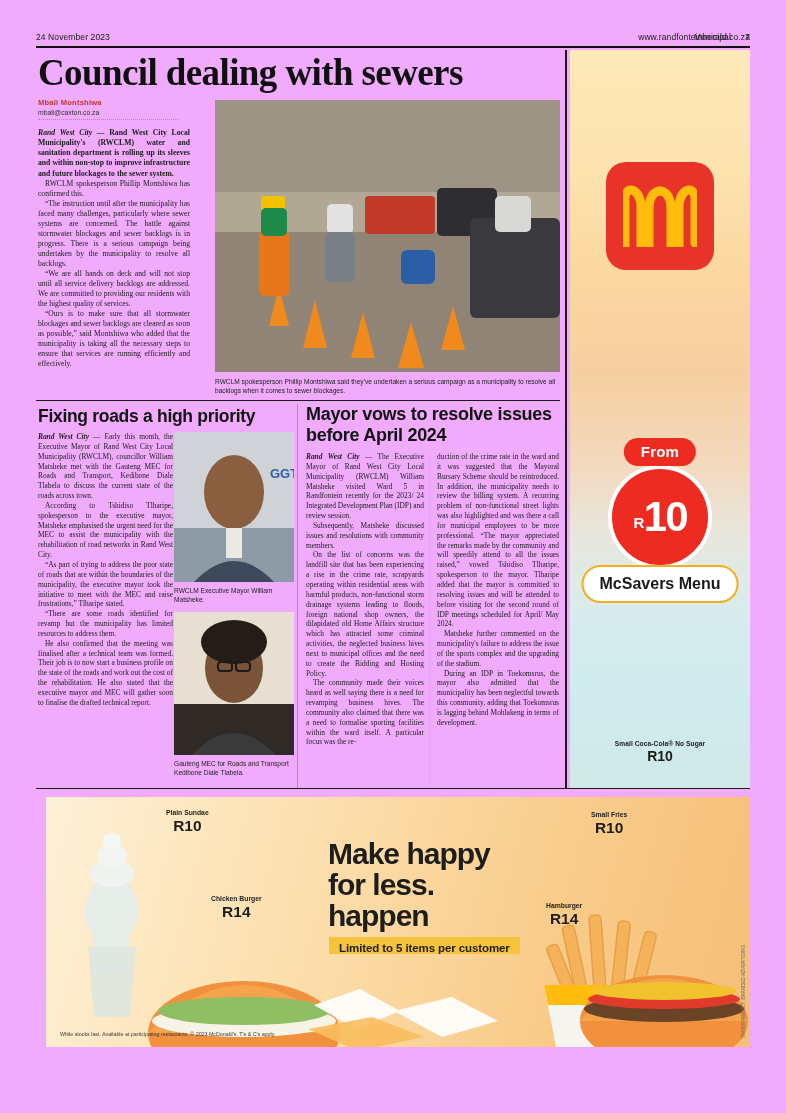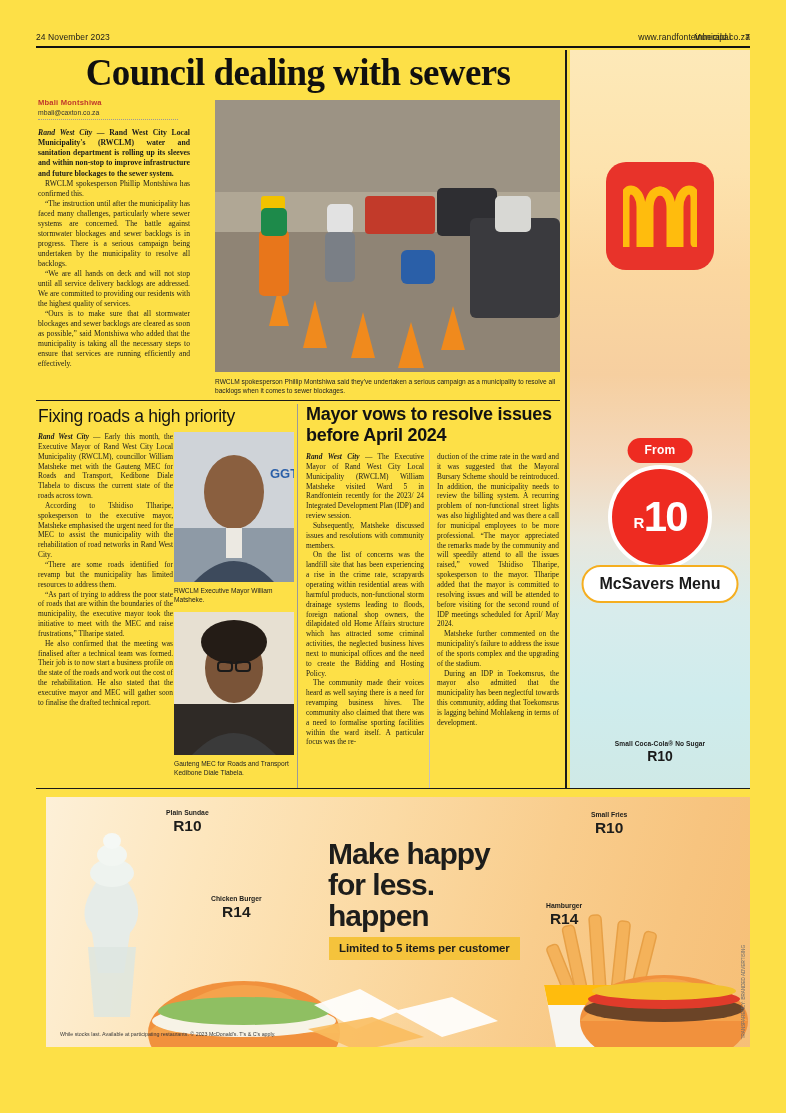--- a/index.html
+++ b/index.html
@@ -2,21 +2,21 @@
 <html><head>
 <meta charset="utf-8">
 <style>
   * { box-sizing: border-box; margin: 0; padding: 0; }
   html, body {
     width: 786px; height: 1113px;
     background: #ffffff;
     font-family: "Liberation Sans", sans-serif;
     overflow: hidden;
   }
-  .page { position: relative; width: 786px; height: 1113px; background: #fde047; }
+  .page { position: relative; width: 786px; height: 1113px; background: #f0abfc; }
 
   
   .masthead {
     position: absolute; left: 36px; top: 27px; width: 714px; height: 20px;
     display: flex; align-items: center; justify-content: space-between;
     font-size: 8.5px; color: #1a1a1a; letter-spacing: .1px;
   }
   .masthead .mh-date { flex: 0 0 auto; }
   .masthead .mh-url  { position:absolute; left:0; right:0; text-align:right; font-size:8.5px; }
   .masthead .mh-right { flex: 0 0 auto; display:flex; align-items:flex-end; gap:14px; z-index:2; }
@@ -25,21 +25,20 @@
   .rule-top {
     position: absolute; left: 36px; top: 46px; width: 714px; height: 2.2px; background: #111;
   }
 
   
   .headline-main {
     position: absolute; left: 38px; top: 54px; width: 520px;
     font-family: "Liberation Serif", serif;
     font-size: 37px; font-weight: 700; letter-spacing: -0.6px; color: #101010;
     line-height: 1.05;
-    text-align: center;
   }
 
   
   .byline {
     position: absolute; left: 38px; top: 98px; width: 150px;
   }
   .byline .bn { font-size: 7.6px; font-weight: 700; color: #c0392b; letter-spacing:.2px; }
   .byline .be { font-size: 6.8px; color: #333; margin-top: 2px; }
   .byline .bdash { margin-top:3px; border-top: 1px dotted #999; width: 140px; }
 
@@ -65,21 +64,21 @@
   
   .rule-mid { position:absolute; left:36px; top:400px; width:524px; height:1.4px; background:#1a1a1a; }
   .vrule-1 { position:absolute; left:297px; top:404px; width:1px; height:384px; background:#9a9a9a; }
   .vrule-2 { position:absolute; left:429px; top:450px; width:1px; height:338px; background:#c2c2c2; }
   .vrule-main { position:absolute; left:565px; top:50px; width:1.6px; height:738px; background:#1a1a1a; }
   .rule-bottomsec { position:absolute; left:36px; top:788px; width:714px; height:1.4px; background:#1a1a1a; }
 
   
   .sub-head-1 {
     position: absolute; left: 38px; top: 406px; width: 255px;
-    font-size: 17.5px; font-weight: 400; color: #121212; letter-spacing: -0.3px;
+    font-size: 17.5px; font-weight: 700; color: #121212; letter-spacing: -0.3px;
   }
   .sub-head-2 {
     position: absolute; left: 306px; top: 404px; width: 250px;
     font-size: 18px; font-weight: 700; color: #121212; letter-spacing: -0.3px; line-height: 1.16;
   }
 
   
   .col-b {
     position: absolute; left: 38px; top: 432px; width: 135px; height: 352px;
     font-family: "Liberation Serif", serif;
@@ -118,21 +117,21 @@
                 #f3d9bd 56%, #e8e7dd 66%, #d8ecec 76%, #cfeced 88%, #cfe9e6 100%);
   }
   .ad-side .mc-arch {
     position: absolute; left: 50%; top: 112px; transform: translateX(-50%);
     width: 108px; height: 108px; border-radius: 20px; background: #e8332a;
     display: flex; align-items: center; justify-content: center;
   }
   .ad-side .mc-arch svg { width: 74px; height: 62px; }
   .from-badge {
     position: absolute; left: 50%; top: 388px; transform: translateX(-50%);
-    background: #ee2b21; color: #fff; font-weight: 700; font-size: 12px;
+    background: #ee2b21; color: #fff; font-weight: 700; font-size: 15px;
     padding: 5px 17px 6px; border-radius: 22px; letter-spacing: .2px; z-index: 3;
   }
   .r10-circle {
     position: absolute; left: 50%; top: 415px; transform: translateX(-50%);
     width: 104px; height: 104px; border-radius: 50%;
     background: #ee2b21; border: 4px solid #ffffff; z-index: 2;
     display: flex; align-items: center; justify-content: center;
   }
   .r10-circle .rtxt { color: #fff; font-weight: 700; font-size: 15px; position: relative; top: 5px; letter-spacing:-.5px;}
   .r10-circle .num { color: #fff; font-weight: 700; font-size: 42px; letter-spacing: -2px; }
@@ -158,21 +157,21 @@
     overflow: hidden;
     background: linear-gradient(105deg,#fdf0d8 0%, #fde6bd 22%, #fbdaa4 46%, #f9cd8d 68%, #f7c47f 86%, #f6bf77 100%);
   }
   .ad-bottom .slogan {
     position: absolute; left: 282px; top: 42px; width: 260px;
     font-size: 30px; font-weight: 700; line-height: 1.03; color: #1d1d1b; letter-spacing: -1px;
   }
   .ad-bottom .limited {
     position: absolute; left: 283px; top: 140px;
     background: #f5c33c; color: #1d1d1b; font-size: 11.5px; font-weight: 700;
-    padding: 5px 10px 6px; letter-spacing: -.1px;
+    padding: 5px 10px 0; letter-spacing: -.1px;
   }
   .ad-bottom .finep {
     position: absolute; left: 14px; bottom: 10px; font-size: 5.3px; color: #3a3a3a;
   }
   .ad-bottom .sidecred {
     position: absolute; right: 4px; bottom: 8px; font-size: 4.6px; color: #6b6b6b;
     writing-mode: vertical-rl; transform: rotate(180deg);
   }
   .pricetag { position: absolute; text-align: center; z-index: 4; }
   .pricetag .pt-name { font-size: 6.8px; font-weight: 700; color: #1d1d1b; white-space: nowrap; }
@@ -257,22 +256,22 @@
   <div class="rule-mid"></div>
   <div class="vrule-1"></div>
   <div class="vrule-2"></div>
   <div class="vrule-main"></div>
   <div class="rule-bottomsec"></div>
 
   <h2 class="sub-head-1">Fixing roads a high priority</h2>
   <div class="col-b">
     <p class="noind"><span class="place">Rand West City</span><span> — Early this month, the Executive Mayor of Rand West City Local Municipality (RWCLM), councillor William Matsheke met with the Gauteng MEC for Roads and Transport, Kedibone Diale Tlabela to discuss the current state of the roads across town.</span></p>
     <p>According to Tshidiso Tlharipe, spokesperson to the executive mayor, Matsheke emphasised the urgent need for the MEC to assist the municipality with the rehabilitation of road networks in Rand West City.</p>
+    <p>“As part of trying to address the poor state of roads that are within the boundaries of the municipality, the executive mayor took the initiative to meet with the MEC and raise frustrations,” Tlharipe stated.</p>
     <p>“There are some roads identified for revamp but the municipality has limited resources to address them.</p>
-    <p>“As part of trying to address the poor state of roads that are within the boundaries of the municipality, the executive mayor took the initiative to meet with the MEC and raise frustrations,” Tlharipe stated.</p>
     <p>He also confirmed that the meeting was finalised after a technical team was formed. Their job is to now start a business profile on the state of the roads and work out the cost of the rehabilitation. He also stated that the executive mayor and MEC will gather soon to finalise the drafted technical report.</p>
   </div>
 
   <div class="portrait-1">
     <svg class="ph" viewBox="0 0 120 150" preserveAspectRatio="none">
       <rect width="120" height="150" fill="#cfd3d8"></rect>
       <rect y="96" width="120" height="54" fill="#8e9aa6"></rect>
       <ellipse cx="60" cy="60" rx="30" ry="37" fill="#8a5f3f"></ellipse>
       <path d="M20 150 q40 -42 80 0 z" fill="#3d4a5c"></path>
       <rect x="52" y="96" width="16" height="30" fill="#ece9e2"></rect>

